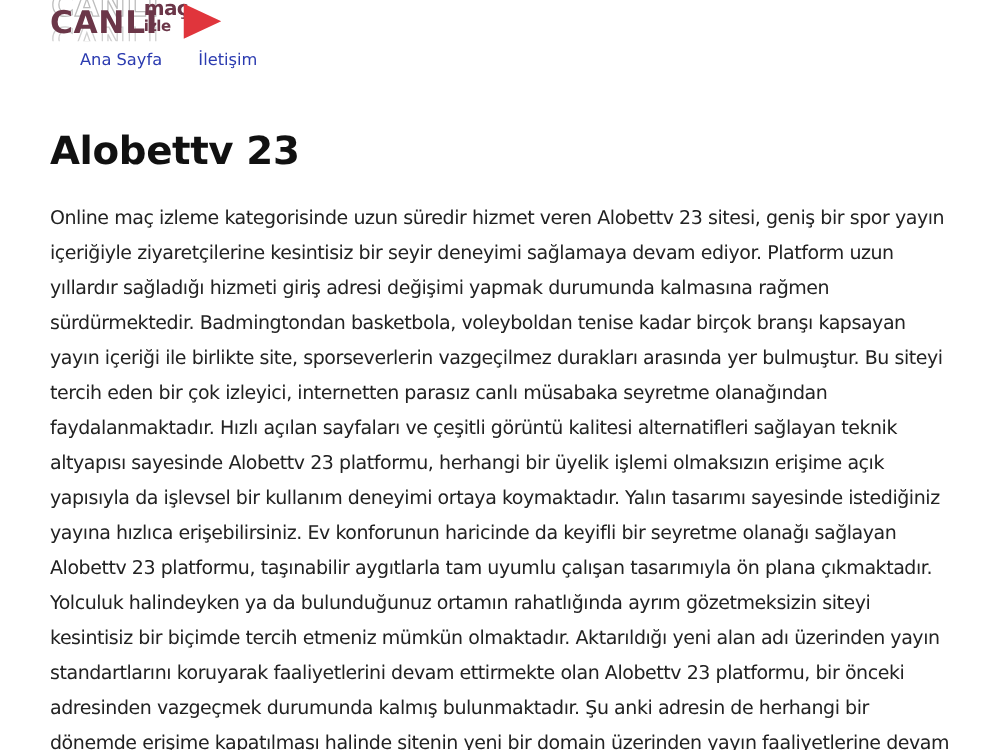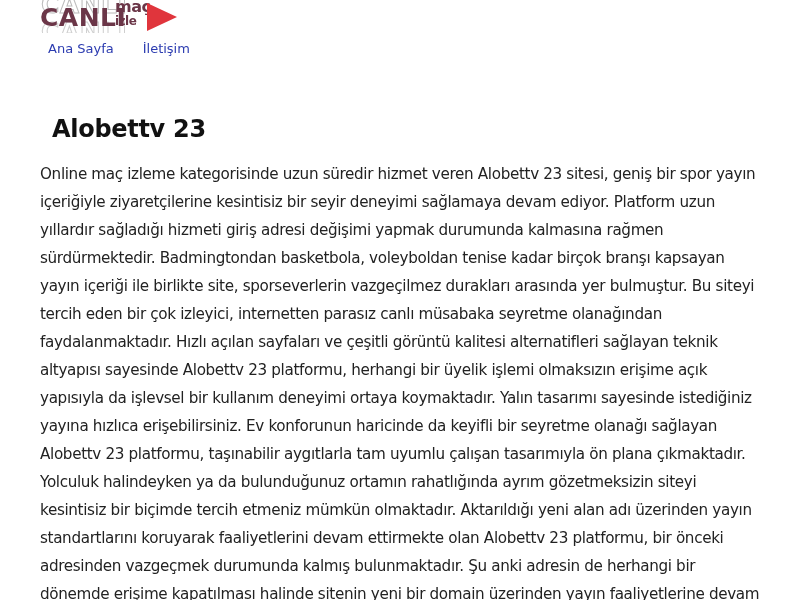--- a/index.html
+++ b/index.html
@@ -34,28 +34,28 @@
     .logo-izle {
       position: absolute; left: 75px; top: 14px;
       font-family: "DejaVu Sans", sans-serif; font-weight: bold; font-size: 12px;
       color: #6b3648; letter-spacing: -0.5px;
     }
     .logo-play {
       position: absolute; left: 107px; top: 3px; width: 0; height: 0;
       border-top: 14px solid transparent; border-bottom: 14px solid transparent;
       border-left: 30px solid #e0353c;
     }
-    .nav { position: absolute; left: 8px; top: 41px; display: flex; gap: 29px; }
+    .nav { position: absolute; left: 24px; top: 41px; display: flex; gap: 29px; }
     .nav a {
       font-family: "DejaVu Sans", sans-serif; font-size: 13px; color: #2b3bb0;
       text-decoration: none;
     }
     .title {
-      position: absolute; left: 40px; top: 103px; margin: 12px;
-      font-family: "DejaVu Sans", sans-serif; font-weight: bold; font-size: 24px;
+      position: absolute; left: 40px; top: 103px; margin: 0;
+      font-family: "DejaVu Sans", sans-serif; font-weight: bold; font-size: 31px;
       color: #111111; letter-spacing: -0.3px;
     }
     .content {
       position: absolute; left: 40px; top: 160px; width: 720px; margin: 0;
       font-family: "DejaVu Sans", sans-serif; font-size: 15.2px; line-height: 28px;
       color: #222222; letter-spacing: -0.35px;
     }
   </style>
 </head>
 <body>

